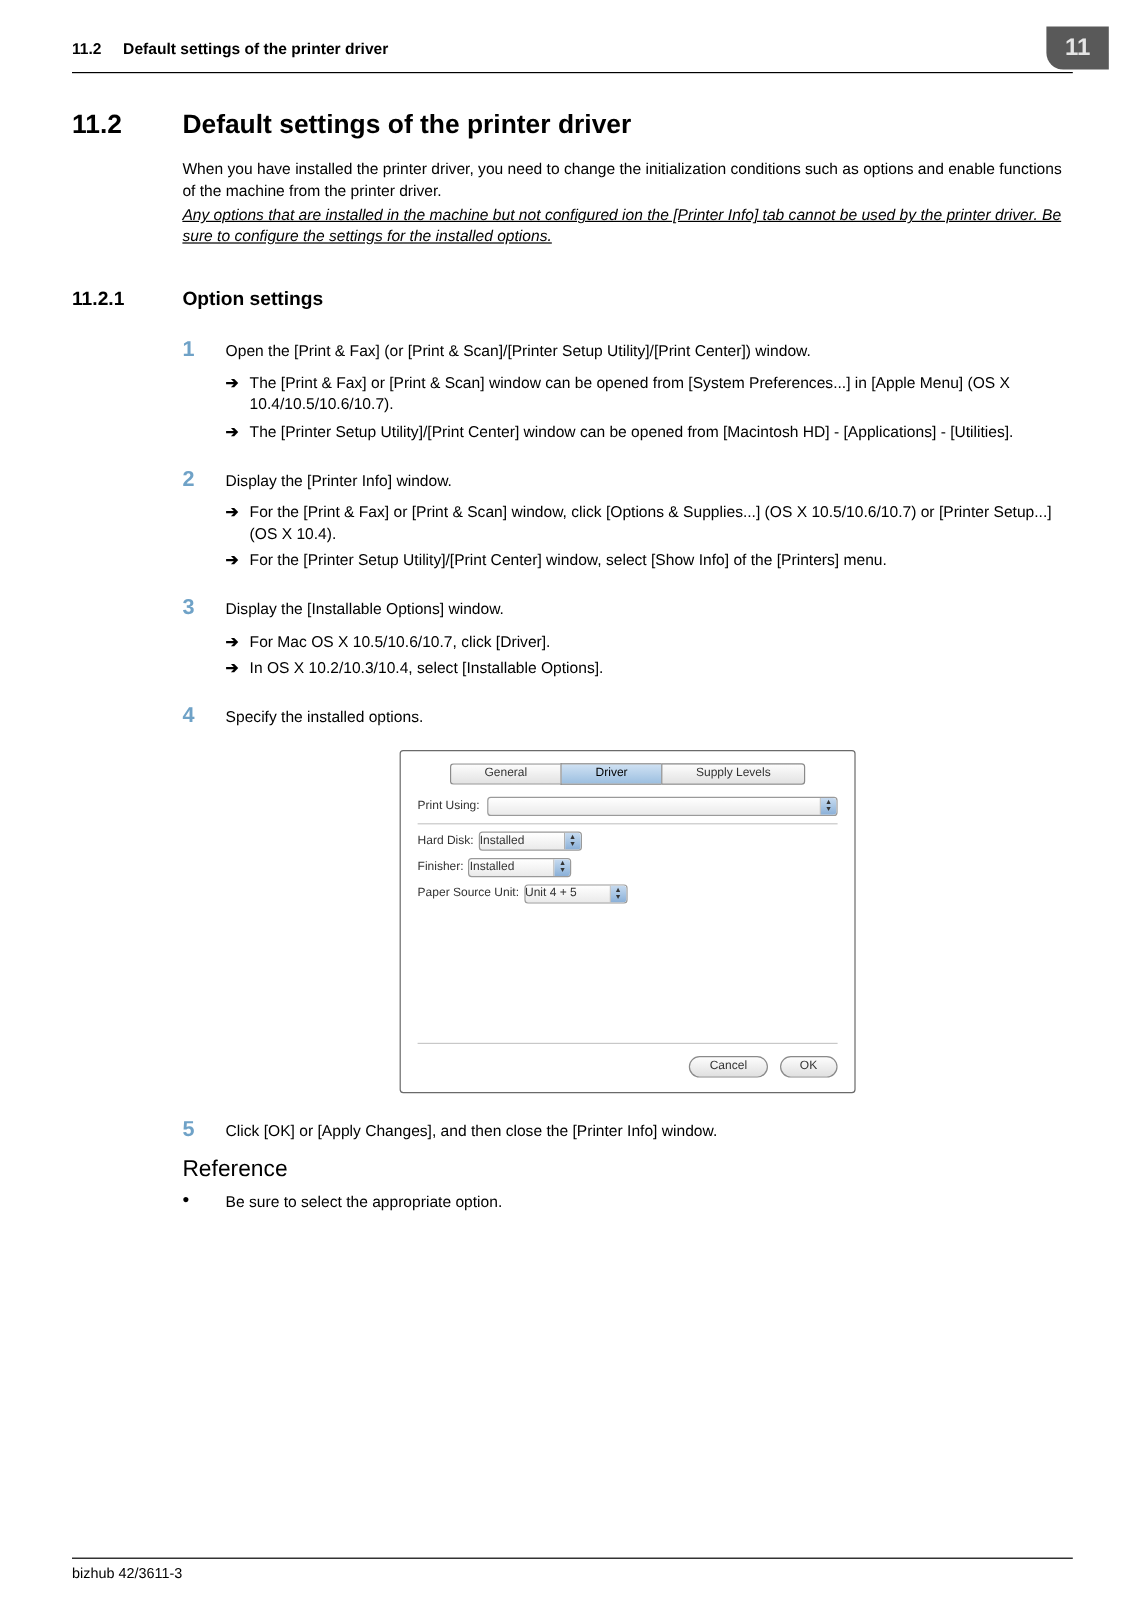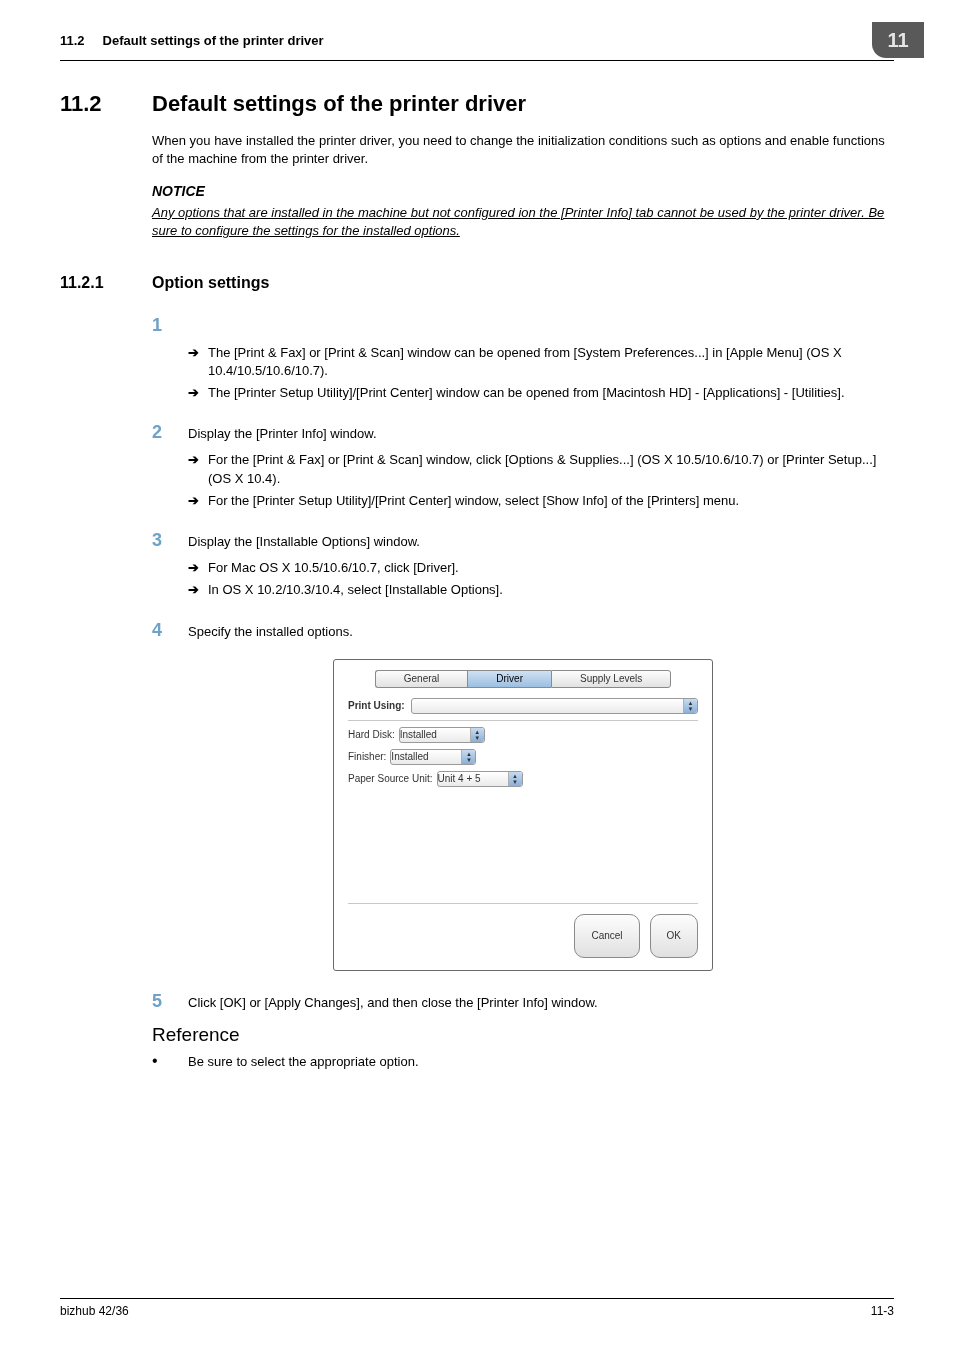--- a/index.html
+++ b/index.html
@@ -93,21 +93,21 @@
     border: 1px solid #8a8a8a;
     padding: 1px 28px;
     font-size: 10px;
     background: linear-gradient(#fdfdfd, #e2e2e2);
     border-right: none;
   }
   .tab:first-child { border-radius: 3px 0 0 3px; }
   .tab:last-child { border-radius: 0 3px 3px 0; border-right: 1px solid #8a8a8a; }
   .tab.active { background: linear-gradient(#cfe1f3, #9cbfe0); color: #000; }
   .dlg-row { display: flex; align-items: center; margin-top: 4px; }
-  .dlg-label { font-weight: bold; font-size: 10px; margin-right: 6px; white-space: nowrap; }
+  .dlg-label { font-weight: normal; font-size: 10px; margin-right: 6px; white-space: nowrap; }
   .dlg-select {
     flex: 1;
     border: 1px solid #9a9a9a;
     border-radius: 3px;
     height: 16px;
     background: linear-gradient(#fff, #eaeaea);
     position: relative;
     font-size: 10px;
     padding-left: 4px;
     display: flex;
@@ -142,32 +142,32 @@
   }
   .dlg-hr { border: none; border-top: 1px solid #c8c8c8; margin: 6px 0; }
   .dlg-info { font-size: 9px; color: #444; margin-top: 4px; line-height: 1.3; }
   .opt-row { display: flex; align-items: center; margin-top: 6px; }
   .opt-label { font-size: 10px; margin-right: 4px; }
   .dlg-spacer { height: 110px; }
   .dlg-btnbar { display: flex; justify-content: flex-end; gap: 10px; border-top: 1px solid #c8c8c8; padding-top: 10px; margin-top: 6px; }
   .dlg-btn {
     border: 1px solid #8a8a8a;
     border-radius: 10px;
-    padding: 14px 16px;
+    padding: 1px 16px;
     font-size: 10px;
     background: linear-gradient(#fdfdfd, #e0e0e0);
   }
   .footer {
     position: absolute;
     bottom: 30px;
     left: 60px;
     right: 60px;
     border-top: 1px solid #000;
     display: flex;
-    justify-content: space-between;
+    justify-content: flex-start;
     font-size: 12px;
     padding-top: 4px;
   }
 </style>
 </head>
 <body>
 
 <div class="page">
 
   <div class="header-line">
@@ -176,31 +176,31 @@
     <div class="corner-badge">11</div>
   </div>
 
   <div class="section-row">
     <div class="section-num">11.2</div>
     <div class="section-title">Default settings of the printer driver</div>
   </div>
 
   <div class="body-indent intro">When you have installed the printer driver, you need to change the initialization conditions such as options and enable functions of the machine from the printer driver.</div>
 
-  <div class="body-indent notice-h">NOTICE</div>
   <div class="body-indent notice-body">Any options that are installed in the machine but not configured ion the [Printer Info] tab cannot be used by the printer driver. Be sure to configure the settings for the installed options.</div>
 
   <div class="subsection-row">
     <div class="subsection-num">11.2.1</div>
     <div class="subsection-title">Option settings</div>
   </div>
 
   <div class="step-block">
     <div class="step-row">
       <div class="step-num">1</div>
+      <div class="step-text">Open the [Print &amp; Fax] (or [Print &amp; Scan]/[Printer Setup Utility]/[Print Center]) window.</div>
     </div>
     <div class="sub-list">
       <div class="sub-item">
           <span class="arrow">➔</span>
           <span class="sub-text">The [Print &amp; Fax] or [Print &amp; Scan] window can be opened from [System Preferences...] in [Apple Menu] (OS X 10.4/10.5/10.6/10.7).</span>
         </div>
       <div class="sub-item">
           <span class="arrow">➔</span>
           <span class="sub-text">The [Printer Setup Utility]/[Print Center] window can be opened from [Macintosh HD] - [Applications] - [Utilities].</span>
         </div>

